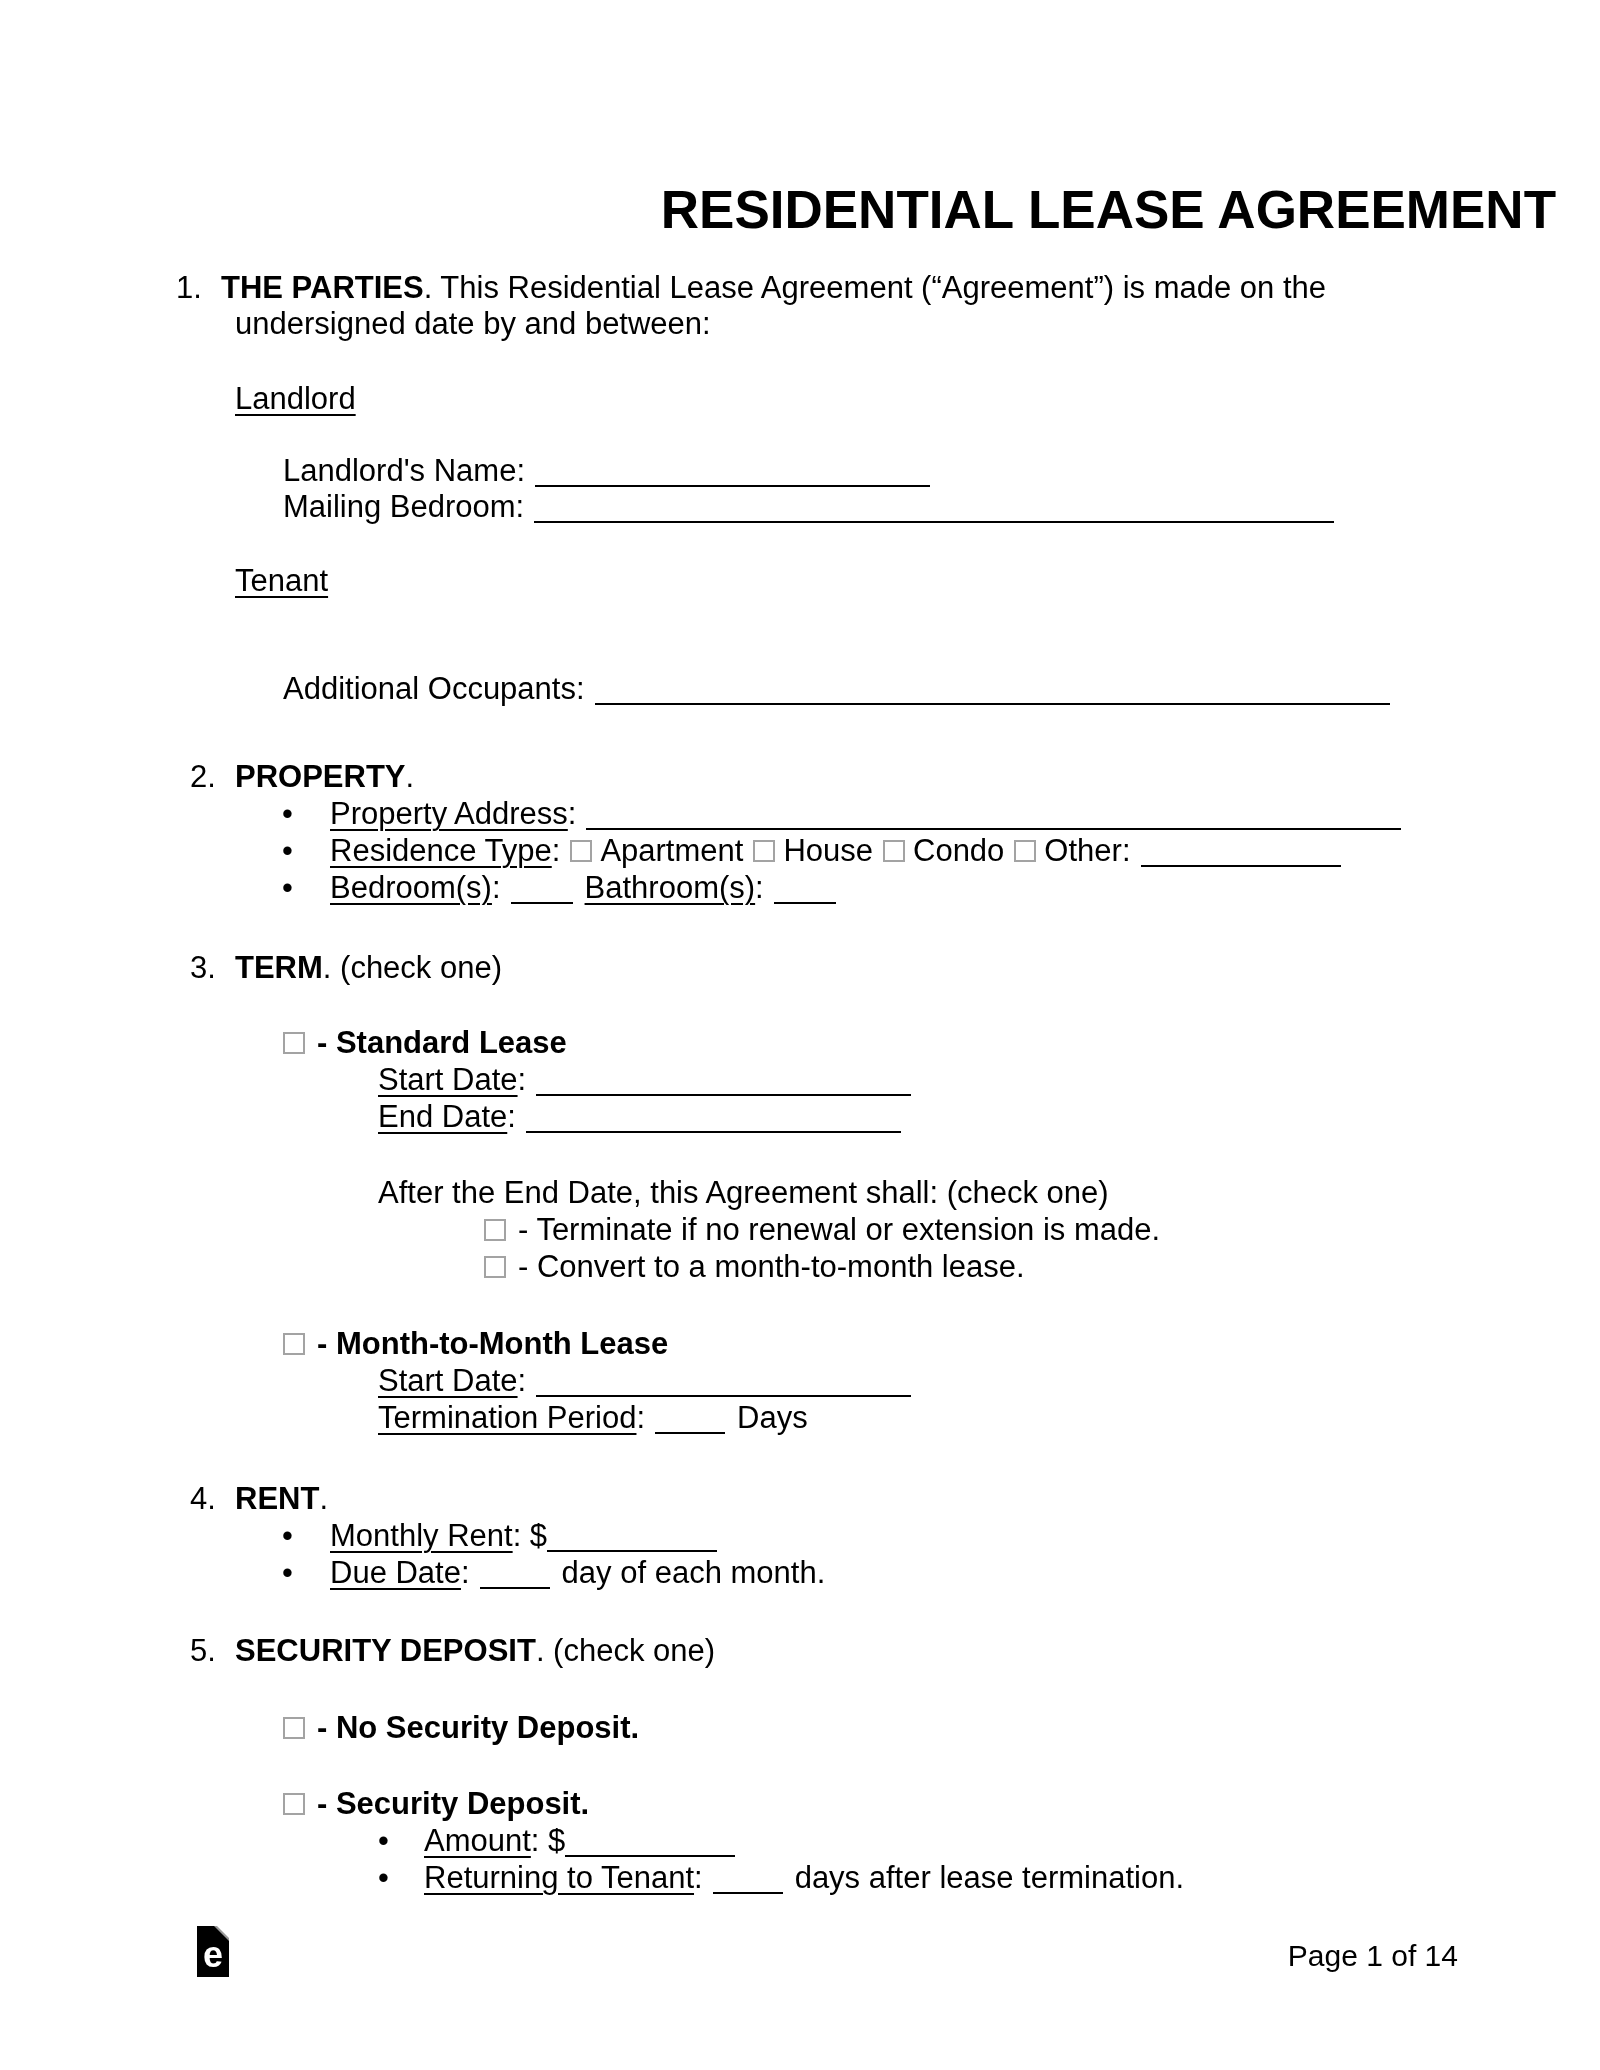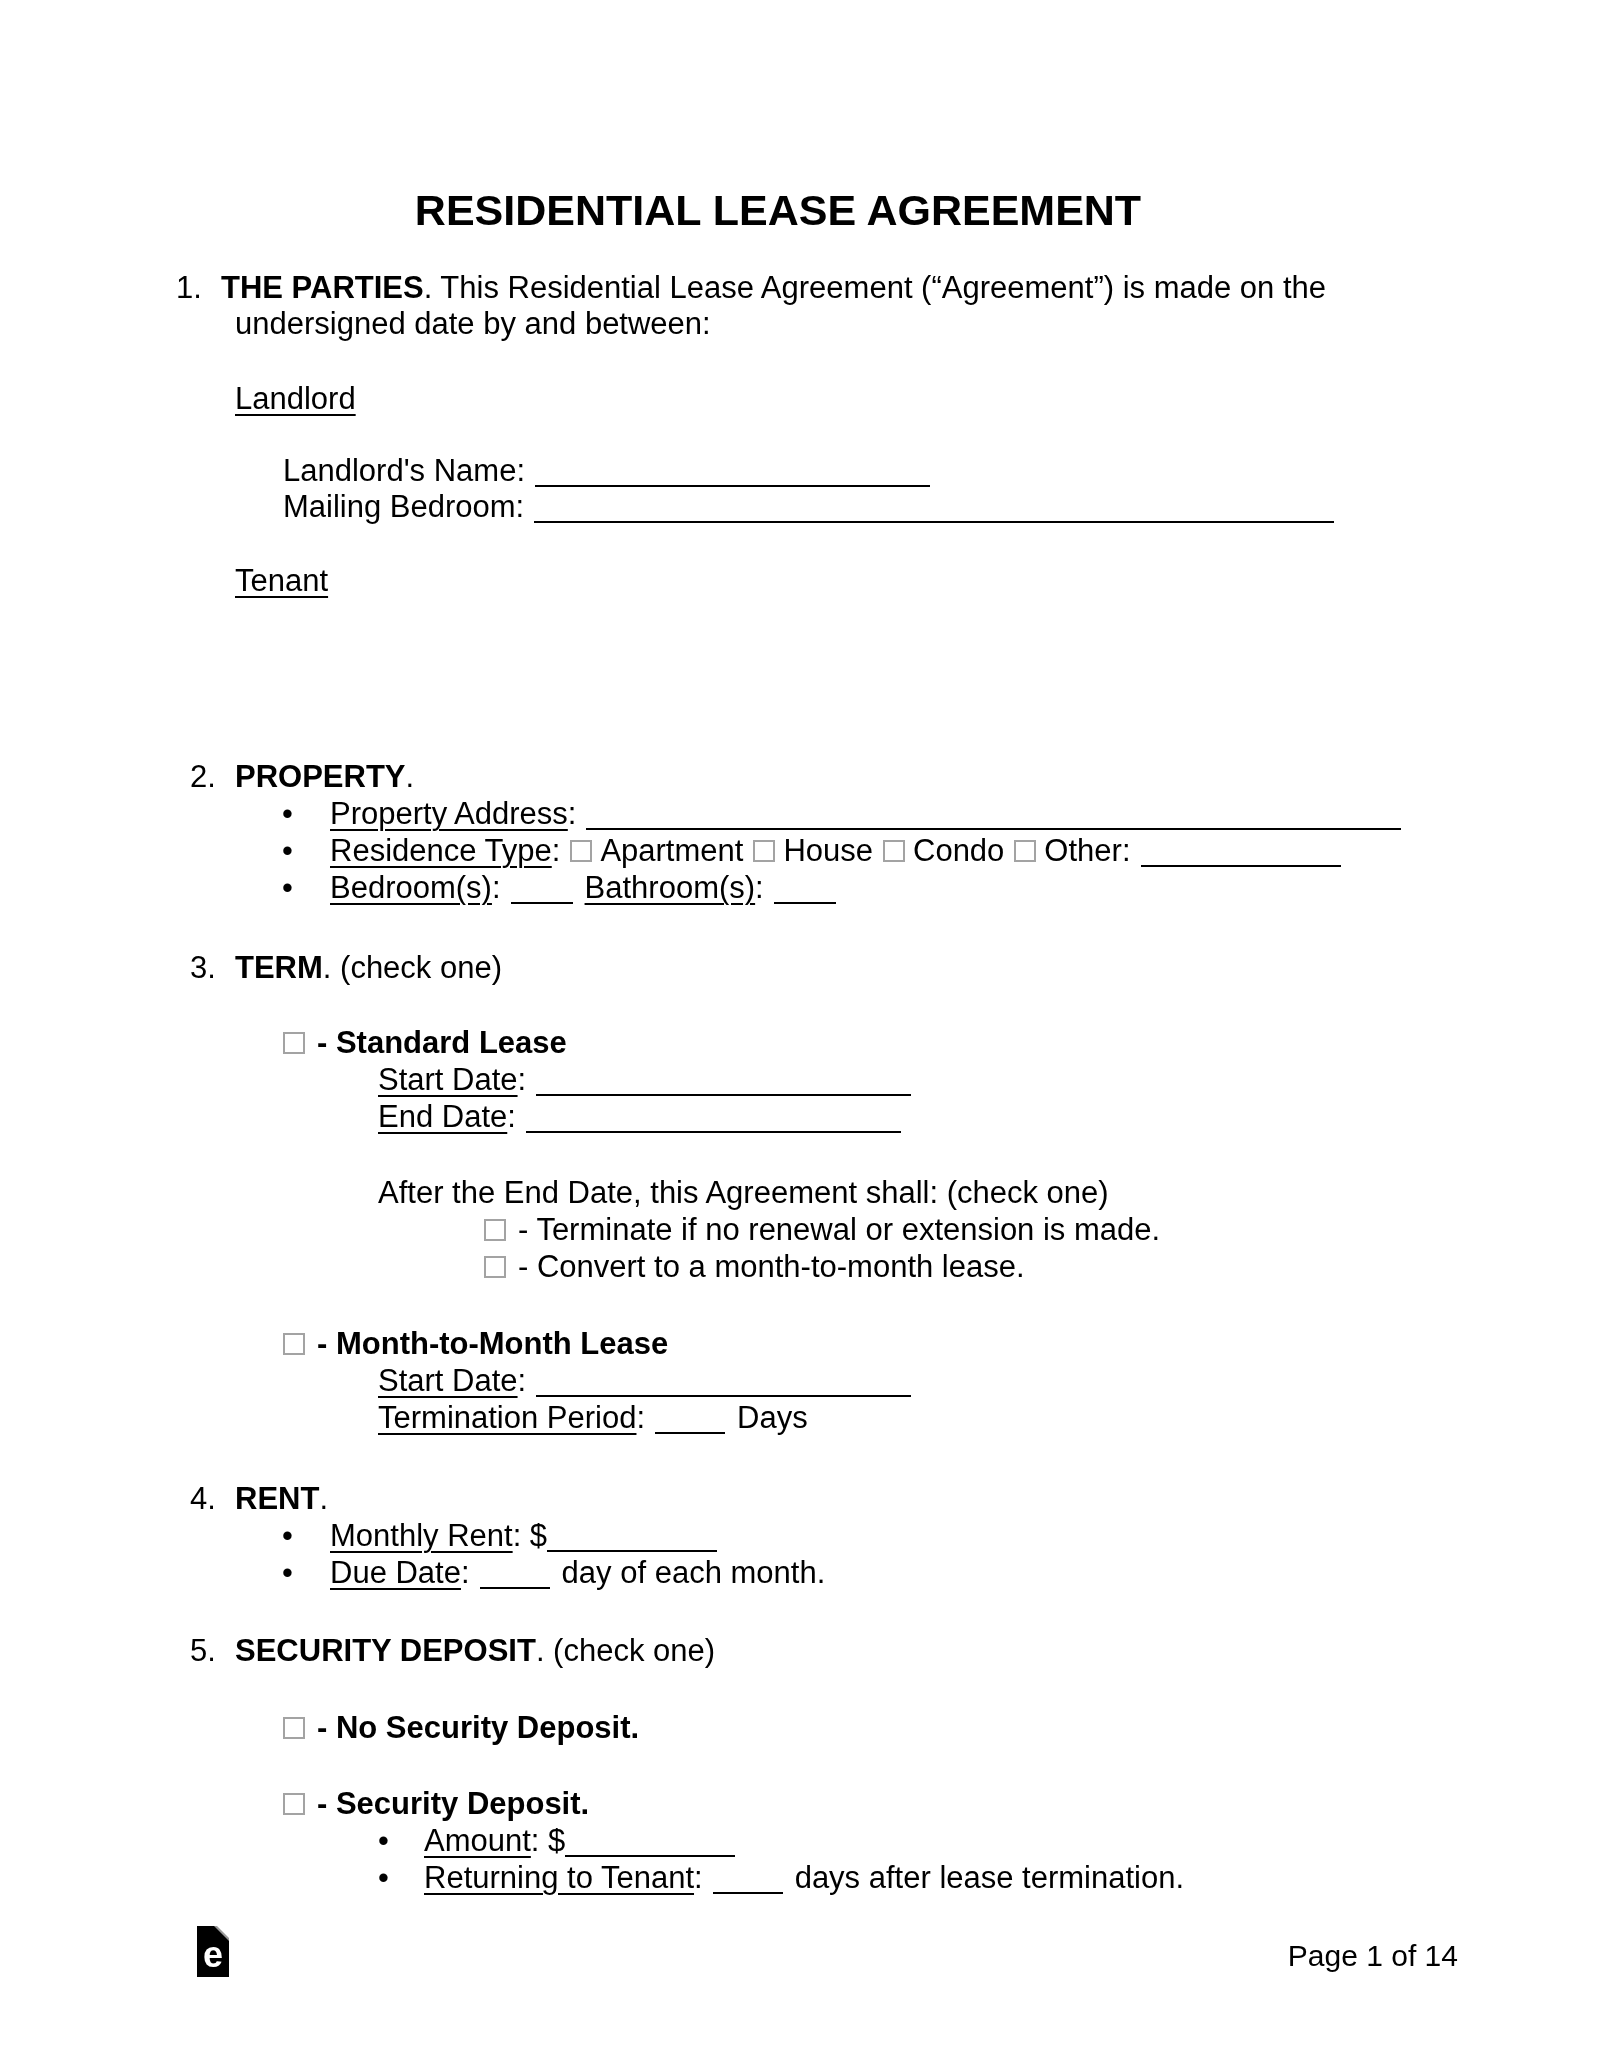--- a/index.html
+++ b/index.html
@@ -3,22 +3,22 @@
 <meta charset="utf-8">
 <style>
   html,body { margin:0; padding:0; background:#ffffff; }
   .page {
     position:relative; width:1600px; height:2070px; background:#ffffff;
     font-family:"Liberation Sans", sans-serif; font-size:31px; color:#000;
     overflow:hidden;
   }
   .ln { position:absolute; line-height:38px; height:38px; white-space:nowrap; }
   .title {
-    left:0; width:1556px; text-align:center;
-    font-size:43px; font-weight:bold; line-height:48px; height:48px;
+    left:0; width:1556px; text-align:right;
+    font-size:53px; font-weight:bold; line-height:48px; height:48px;
   }
   .num { display:inline-block; width:45px; }
   .b { font-weight:bold; }
   .ul { text-decoration:underline; text-decoration-thickness:2px; text-underline-offset:5px; }
   .blank {
     display:inline-block; height:30px; border-bottom:2px solid #000;
     vertical-align:-6px; margin-left:10px;
   }
   .cb {
     display:inline-block; width:18px; height:18px; border:2px solid #a3a3a3;
@@ -66,20 +66,23 @@
     <span>Landlord's Name:</span><span class="blank" style="width:395px"></span>
   </div>
   <div class="ln" style="top:488px; left:283px">
     <span>Mailing Bedroom:</span><span class="blank" style="width:800px"></span>
   </div>
 
   <div class="ln" style="top:562px; left:235px">
     <span class="ul">Tenant</span>
   </div>
 
+  <div class="ln" style="top:670px; left:283px">
+    <span>Additional Occupants:</span><span class="blank" style="width:795px"></span>
+  </div>
 
   <div class="ln" style="top:758px; left:190px">
     <span class="num">2.</span><span class="b">PROPERTY</span><span>.</span>
   </div>
 
   <div class="ln" style="top:795px; left:282px">
     <span class="bullet">•</span><span class="ul">Property Address</span><span>:</span><span class="blank" style="width:815px"></span>
   </div>
 
   <div class="ln" style="top:832px; left:282px">

